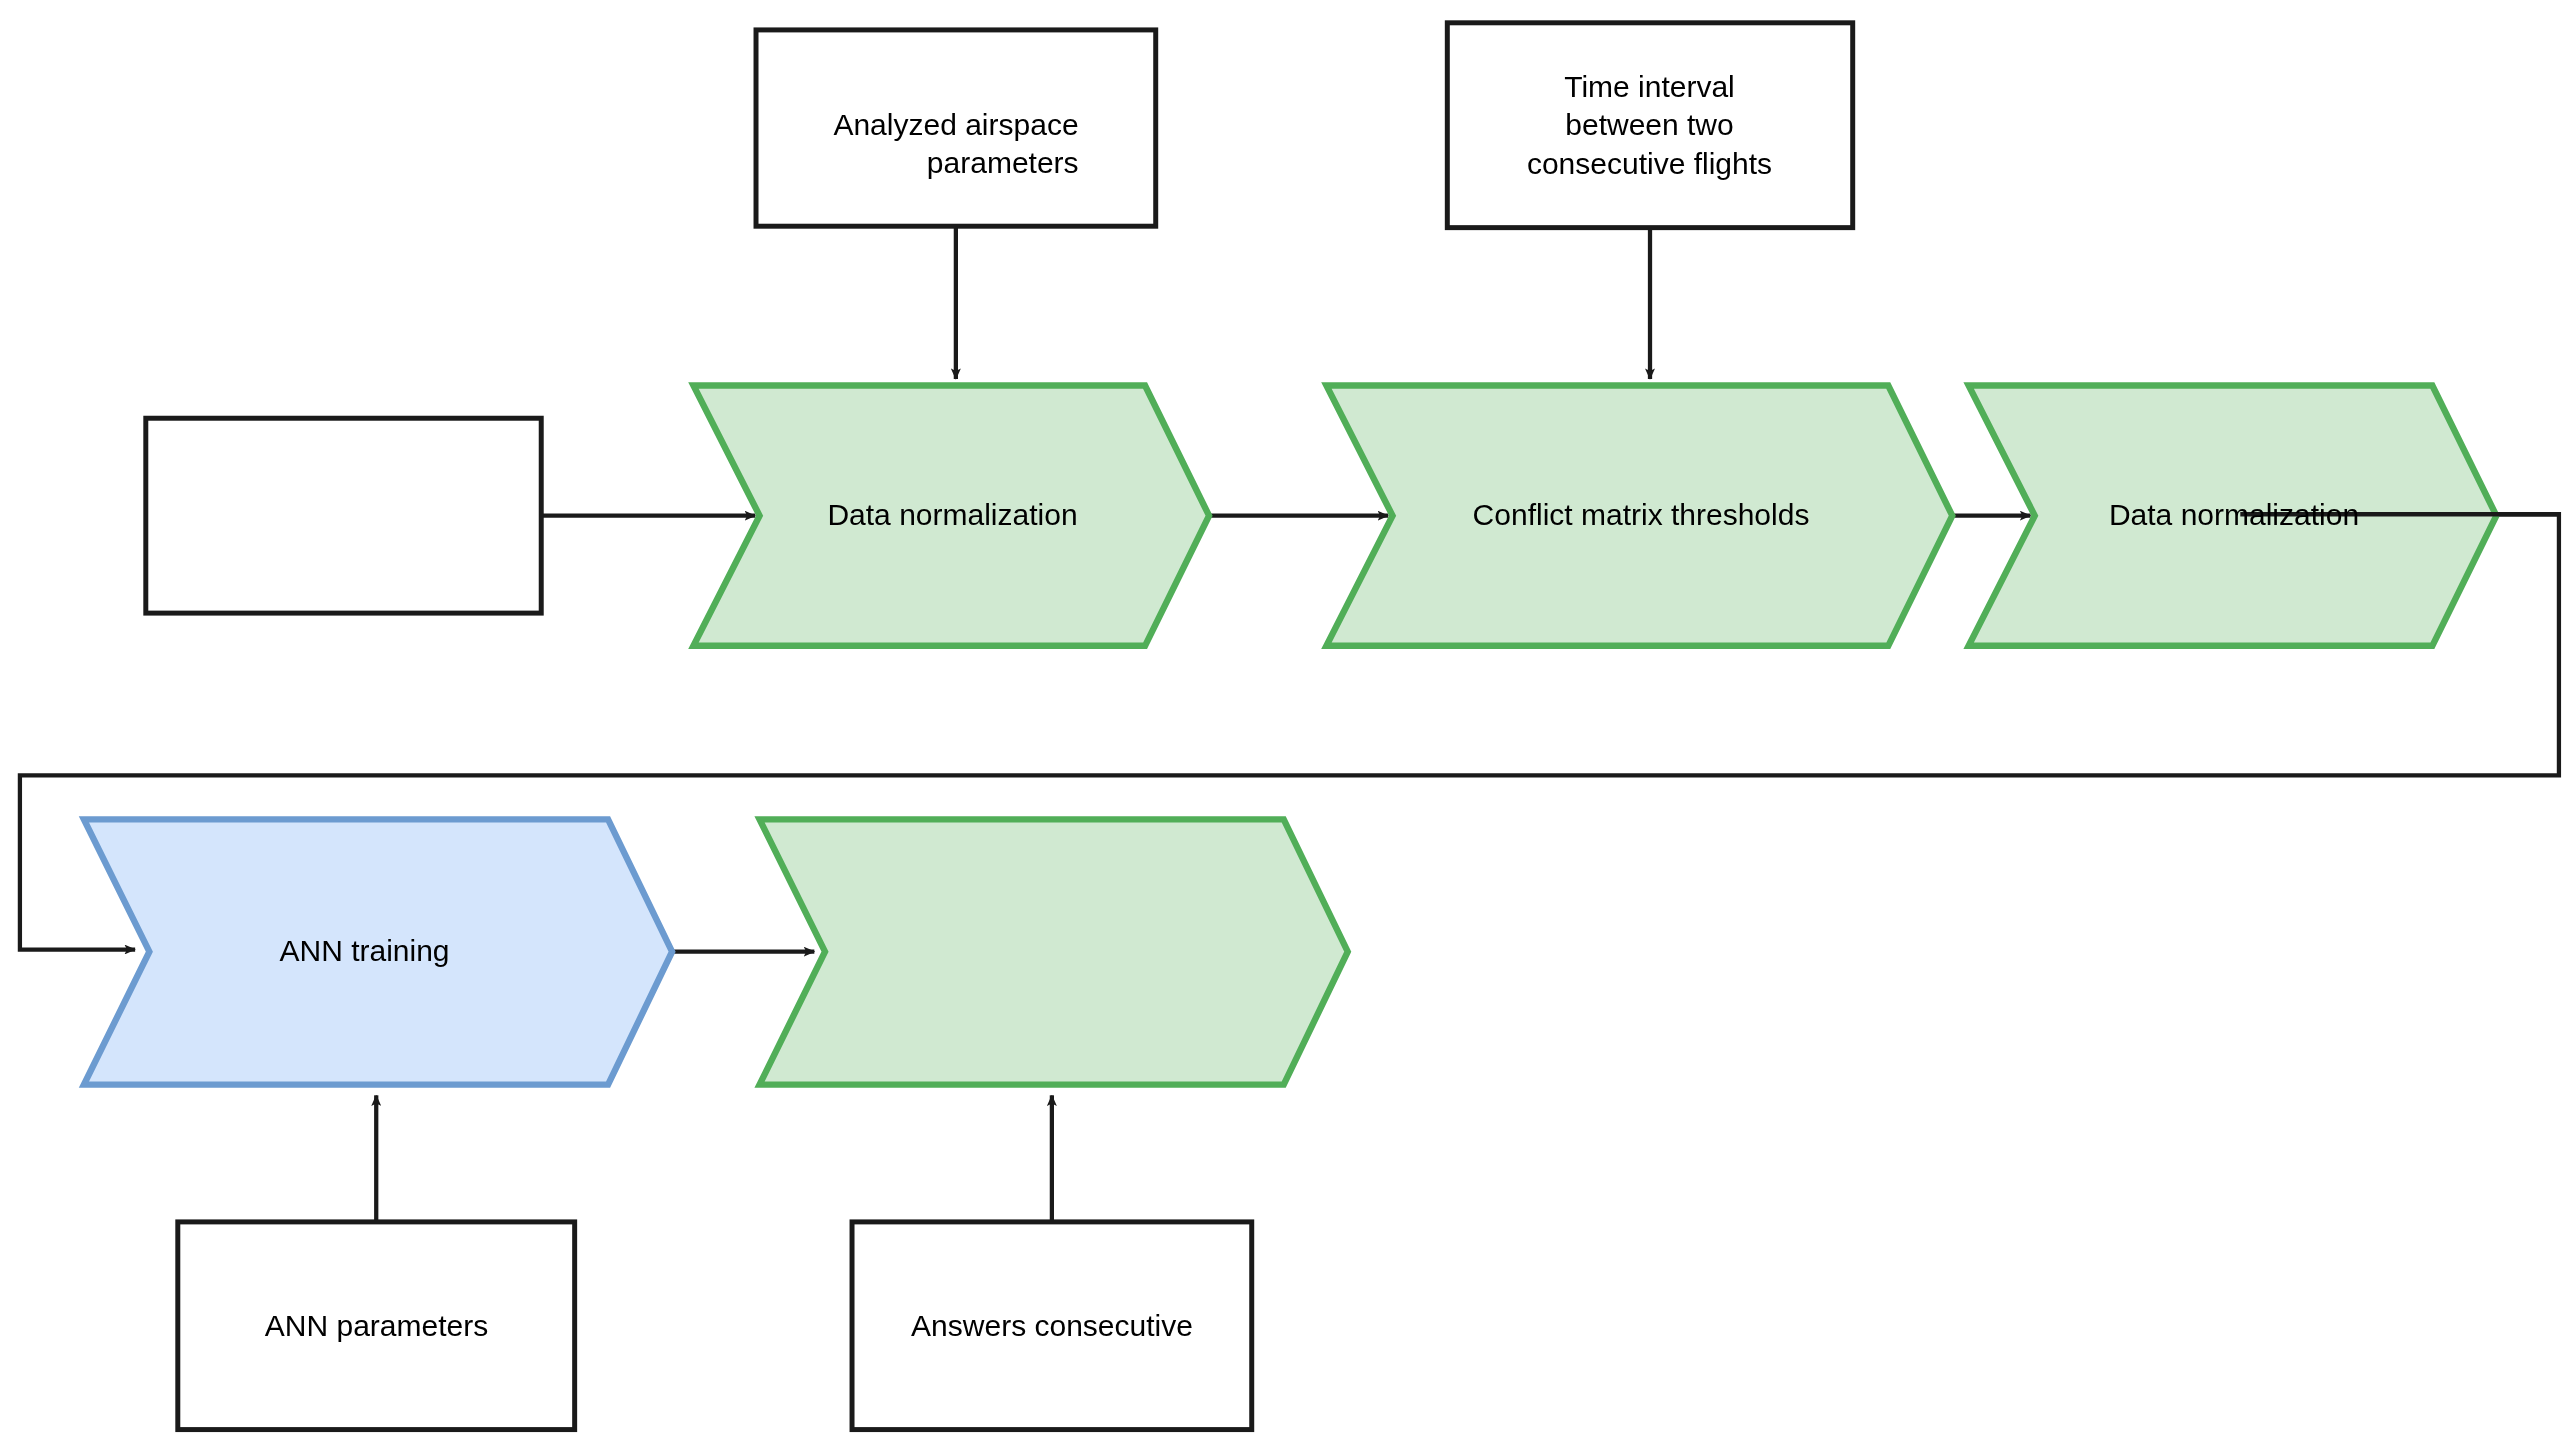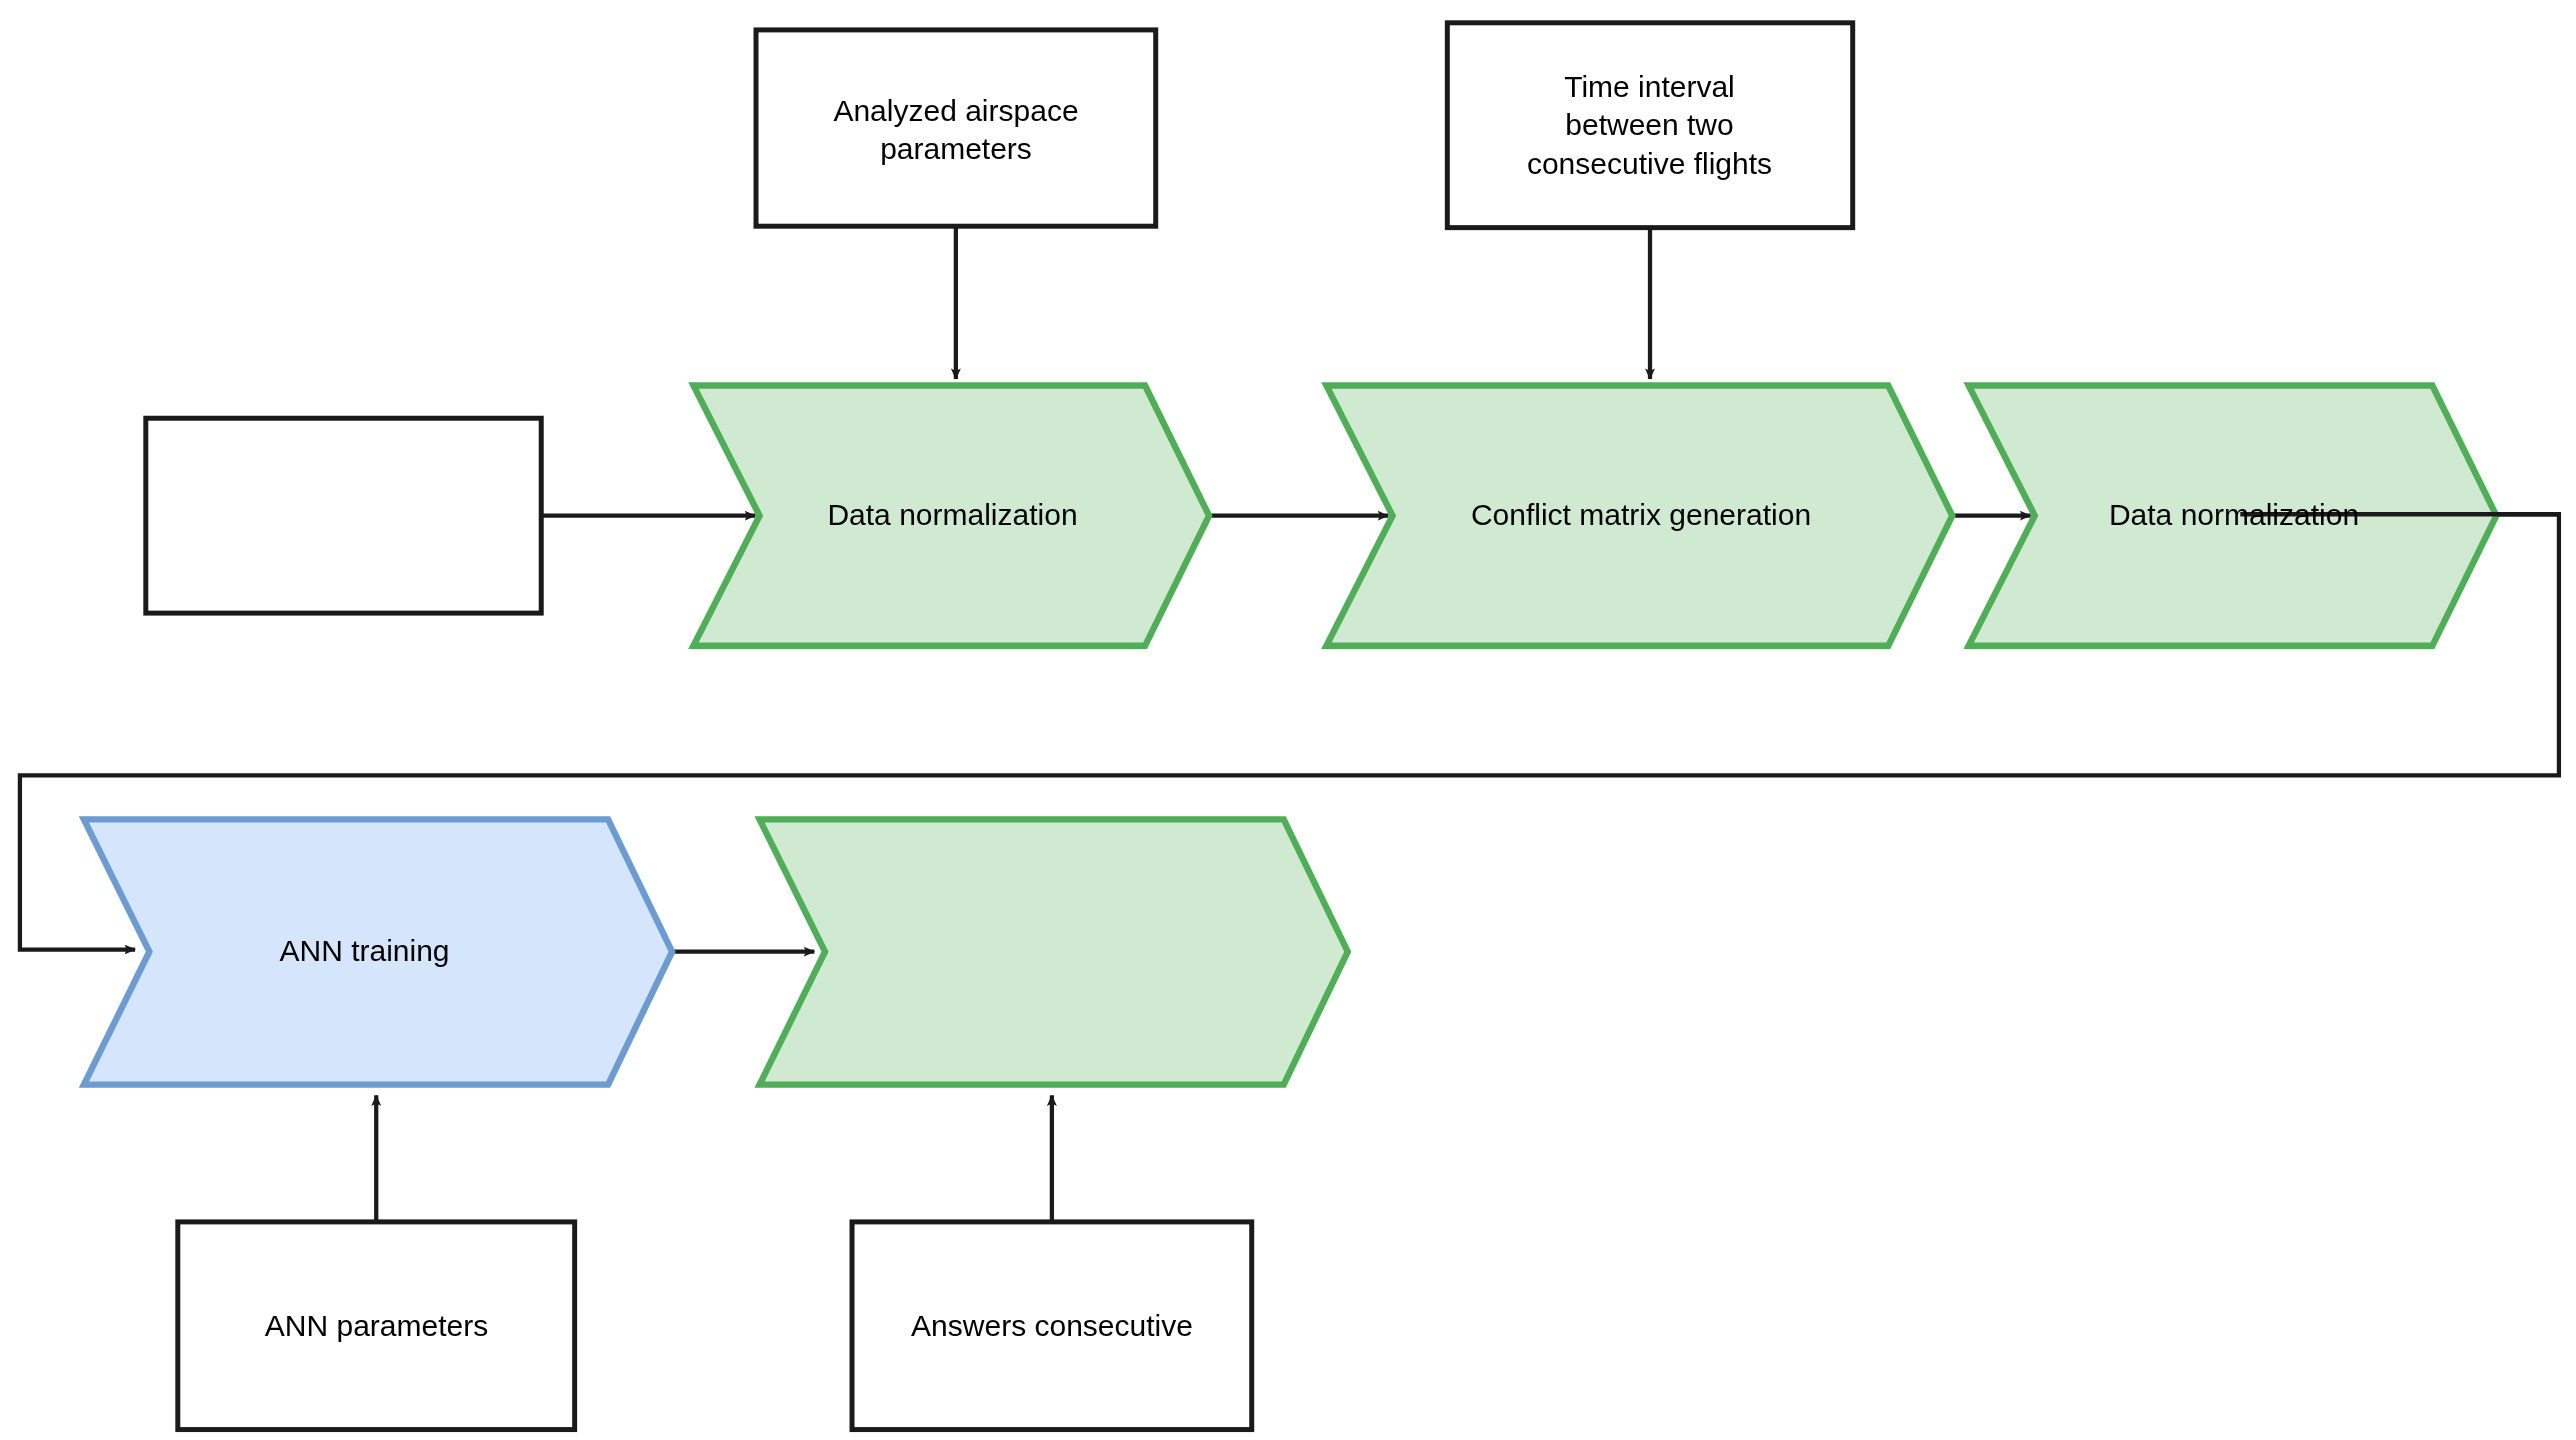--- a/index.html
+++ b/index.html
@@ -91,31 +91,31 @@
 
     <rect x="250" y="1718" width="558" height="292" fill="#ffffff" stroke="#1a1a1a" stroke-width="7"></rect>
 
     <rect x="1198" y="1718" width="562" height="292" fill="#ffffff" stroke="#1a1a1a" stroke-width="7"></rect>
 
     <g stroke="#1a1a1a" stroke-width="6" fill="none">
       <path d="M 3150 723 L 3598 723"></path>
     </g>
   </svg>
 
-  <div class="node-label rect-label" style="left:756px; top:32px; width:400px; height:196px;">Analyzed airspace
+  <div class="node-label rect-label" style="left:756px; top:46px; width:400px; height:196px;text-align:right;">Analyzed airspace
 parameters</div>
 
   <div class="node-label rect-label" style="left:1447px; top:23px; width:405px; height:205px;">Time interval
 between two
 consecutive flights</div>
 
 
   <div class="node-label chev-label" style="left:760px; top:385px; width:385px; height:260px;">Data normalization</div>
 
-  <div class="node-label chev-label" style="left:1393px; top:385px; width:496px; height:260px;">Conflict matrix generation</div>
+  <div class="node-label chev-label" style="left:1393px; top:385px; width:496px; height:260px;">Conflict matrix thresholds</div>
 
   <div class="node-label chev-label" style="left:2035px; top:385px; width:398px; height:260px;">Data normalization</div>
 
   <div class="node-label chev-label" style="left:135px; top:819px; width:459px; height:265px;">ANN training</div>
 
 
   <div class="node-label rect-label" style="left:178px; top:1222px; width:397px; height:208px;">ANN parameters</div>
 
   <div class="node-label rect-label" style="left:852px; top:1222px; width:400px; height:208px;">Answers consecutive</div>
 

